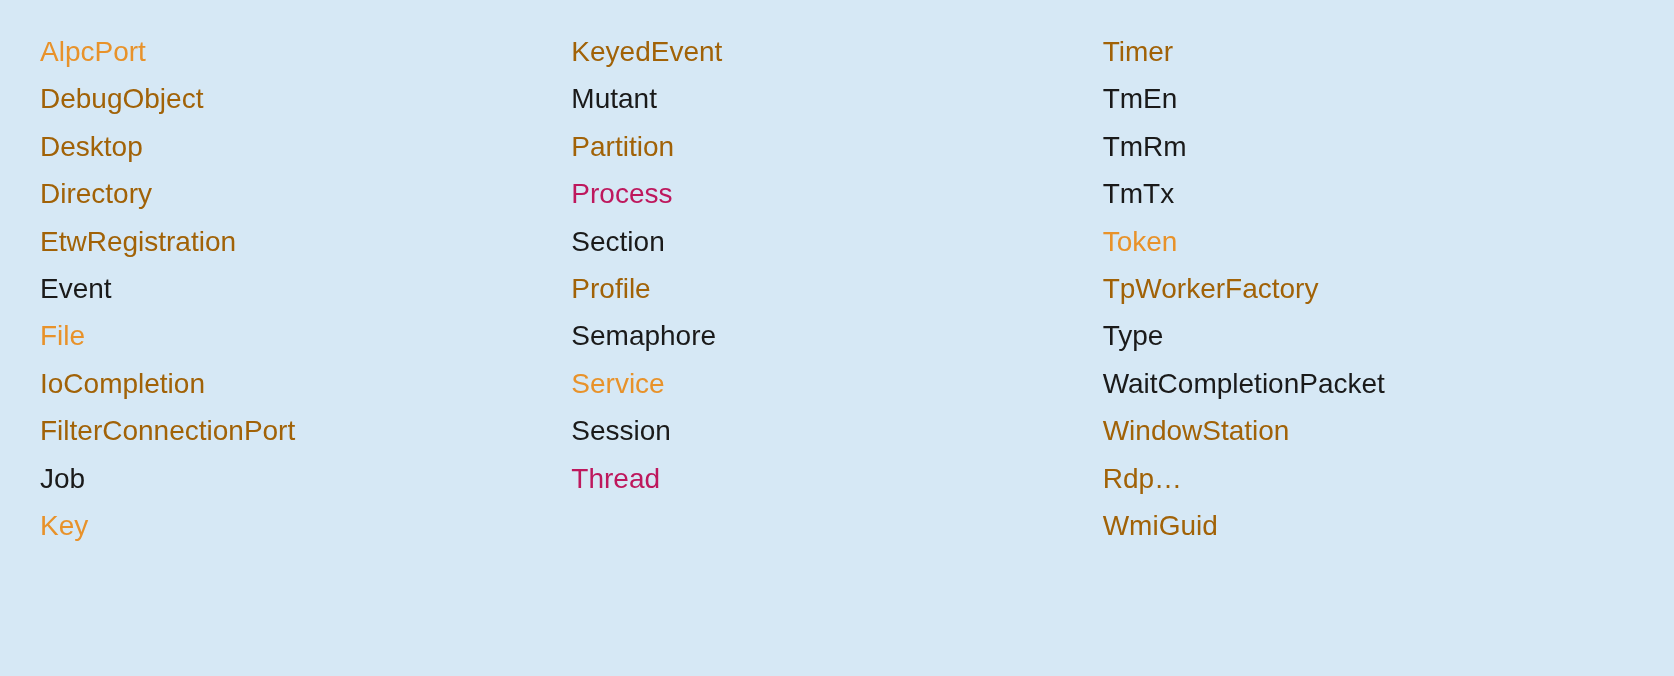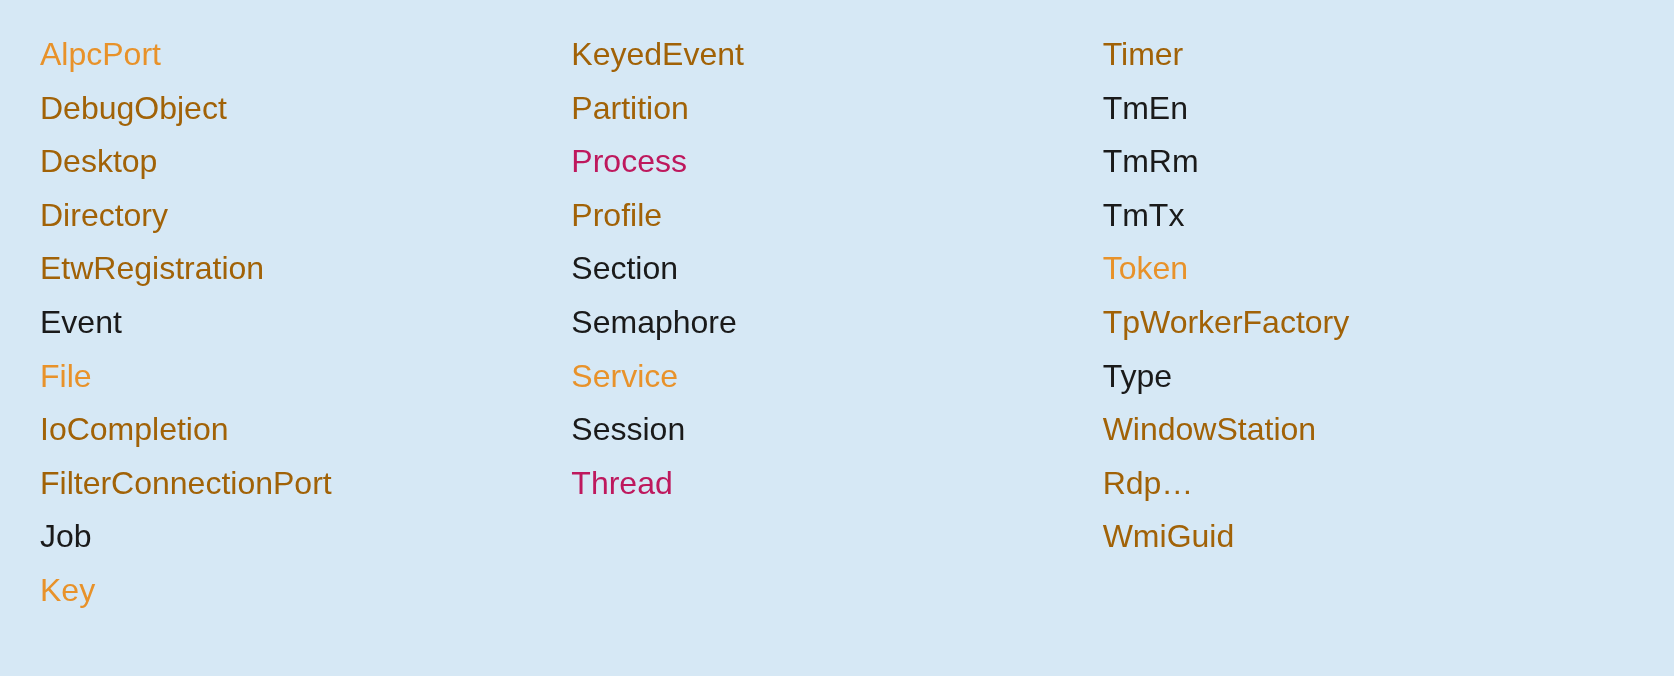--- a/index.html
+++ b/index.html
@@ -18,21 +18,21 @@
       gap: 0;
       width: 100%;
     }
     .column {
       display: flex;
       flex-direction: column;
       gap: 4px;
       flex: 1;
     }
     .item {
-      font-size: 32px;
+      font-size: 28px;
       font-weight: 500;
       line-height: 1.55;
       white-space: nowrap;
     }
     .color-orange { color: #e8922a; }
     .color-blue   { color: #a16207; }
     .color-red    { color: #be185d; }
     .color-black  { color: #1a1a1a; }
   </style>
 </head>
@@ -47,34 +47,36 @@
       <span class="item color-blue">EtwRegistration</span>
       <span class="item color-black">Event</span>
       <span class="item color-orange">File</span>
       <span class="item color-blue">IoCompletion</span>
       <span class="item color-blue">FilterConnectionPort</span>
       <span class="item color-black">Job</span>
       <span class="item color-orange">Key</span>
     </div>
     <div class="column">
       <span class="item color-blue">KeyedEvent</span>
+      <span class="item color-black">Mutant</span>
       <span class="item color-blue">Partition</span>
       <span class="item color-red">Process</span>
+      <span class="item color-black">Section</span>
       <span class="item color-blue">Profile</span>
-      <span class="item color-black">Section</span>
       <span class="item color-black">Semaphore</span>
       <span class="item color-orange">Service</span>
       <span class="item color-black">Session</span>
       <span class="item color-red">Thread</span>
     </div>
     <div class="column">
       <span class="item color-blue">Timer</span>
       <span class="item color-black">TmEn</span>
       <span class="item color-black">TmRm</span>
       <span class="item color-black">TmTx</span>
       <span class="item color-orange">Token</span>
       <span class="item color-blue">TpWorkerFactory</span>
       <span class="item color-black">Type</span>
+      <span class="item color-black">WaitCompletionPacket</span>
       <span class="item color-blue">WindowStation</span>
       <span class="item color-blue">Rdp…</span>
       <span class="item color-blue">WmiGuid</span>
     </div>
   </div>
 
 </body></html>

